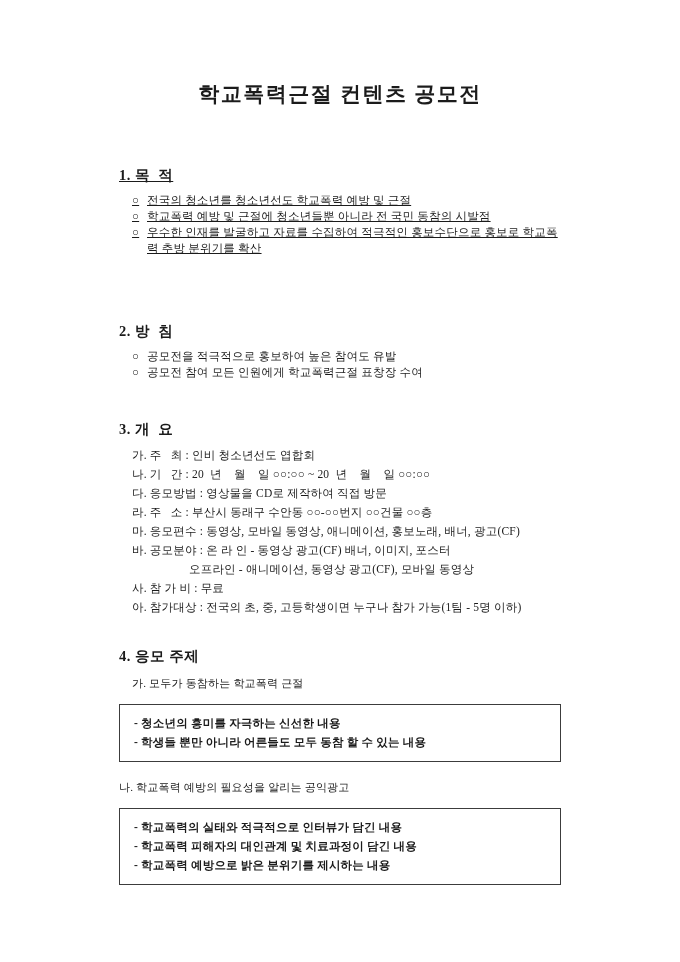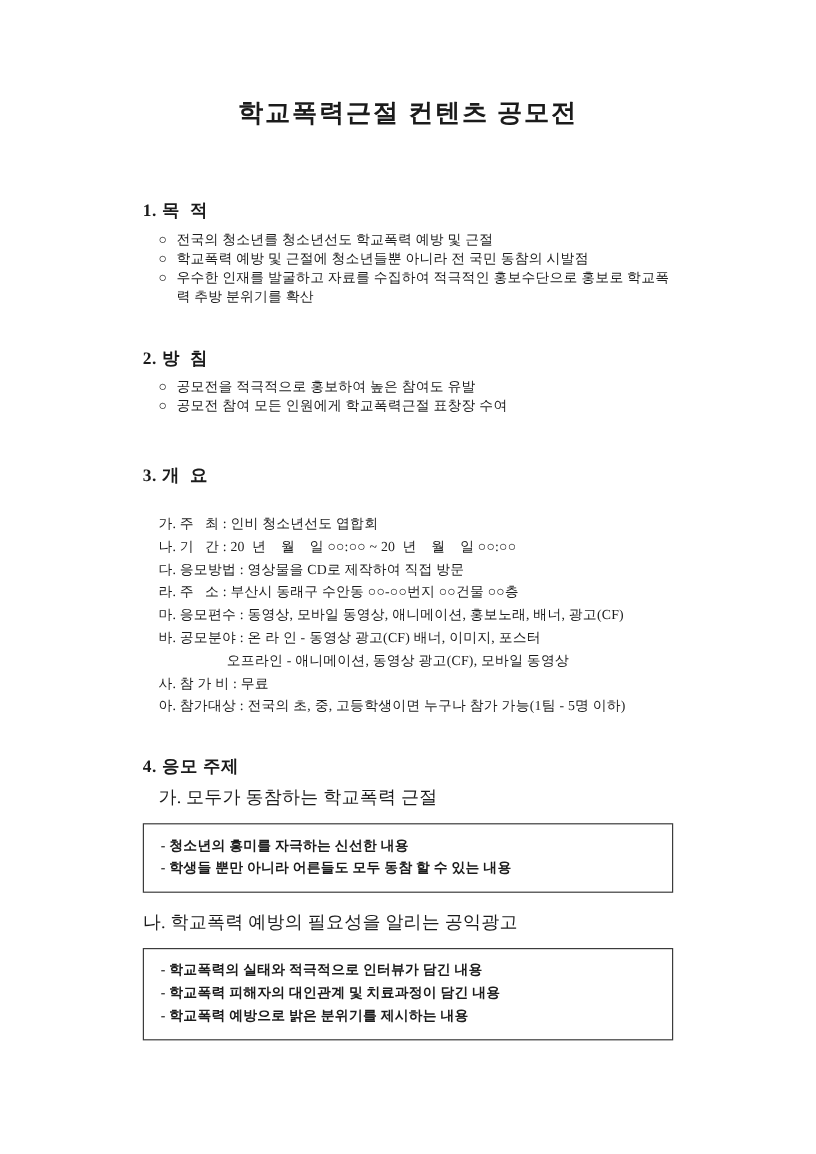--- a/index.html
+++ b/index.html
@@ -39,33 +39,33 @@
     letter-spacing: 0.2px;
   }
   .li .marker {
     flex: 0 0 15px;
     white-space: pre;
   }
   .li .txt {
     flex: 1;
     white-space: pre-wrap;
   }
-  .gap1 { margin-bottom: 33px; }
+  .gap1 { margin-bottom: 66px; text-decoration: underline; }
   .gap2 { margin-bottom: 40px; }
   .gap3 { margin-bottom: 30px; }
-  .s3-list { margin-top: 22px; padding-left: 13px; }
+  .s3-list { margin-top: 7px; padding-left: 13px; }
   .s3-line {
     font-size: 11.5px;
     line-height: 19px;
     letter-spacing: 0.2px;
     white-space: pre-wrap;
   }
   .s3-line.cont { padding-left: 57px; }
   .sub-line {
-    font-size: 15px;
+    font-size: 11px;
     line-height: 17px;
     letter-spacing: 0.2px;
     white-space: pre-wrap;
     padding-left: 13px;
     margin-top: 9px;
   }
   .topic-box {
     border: 1px solid #3c3c3c;
     margin-top: 12px;
     padding: 9px 14px;

